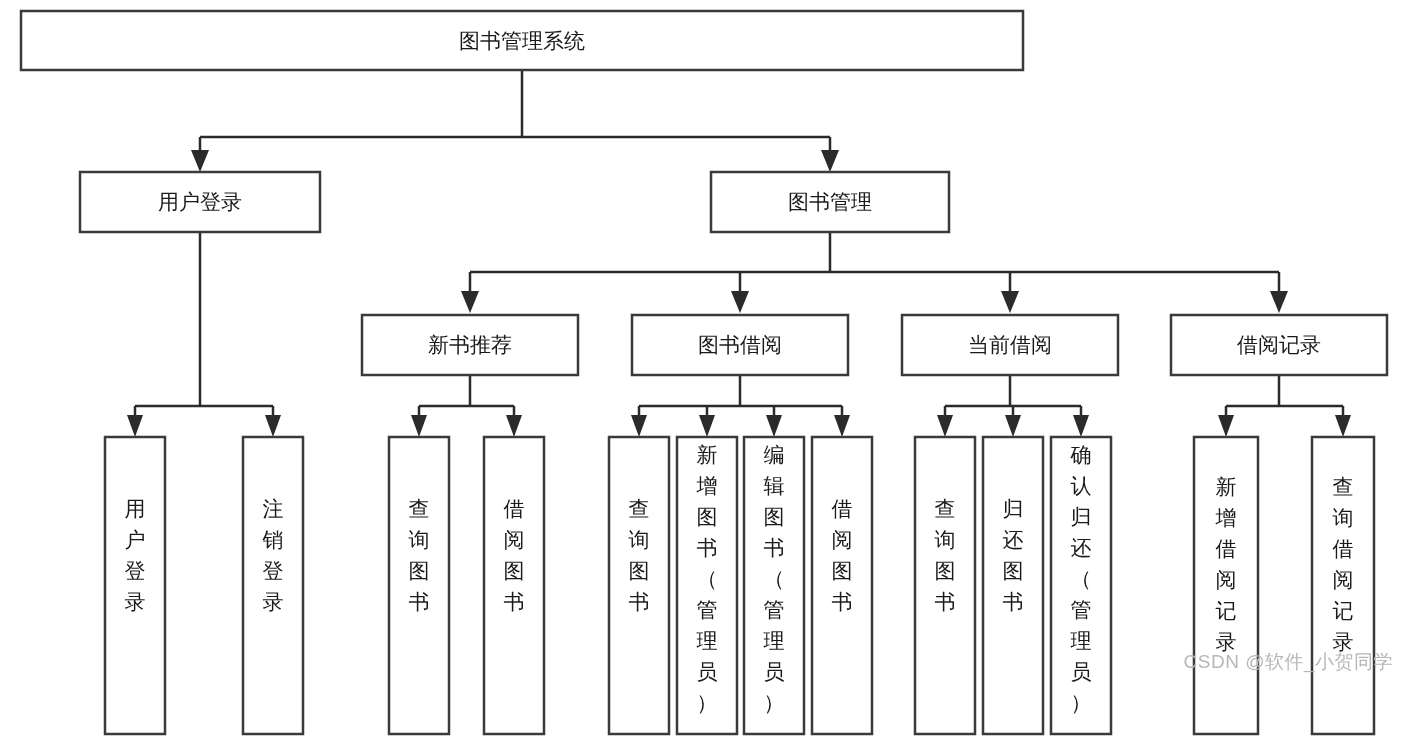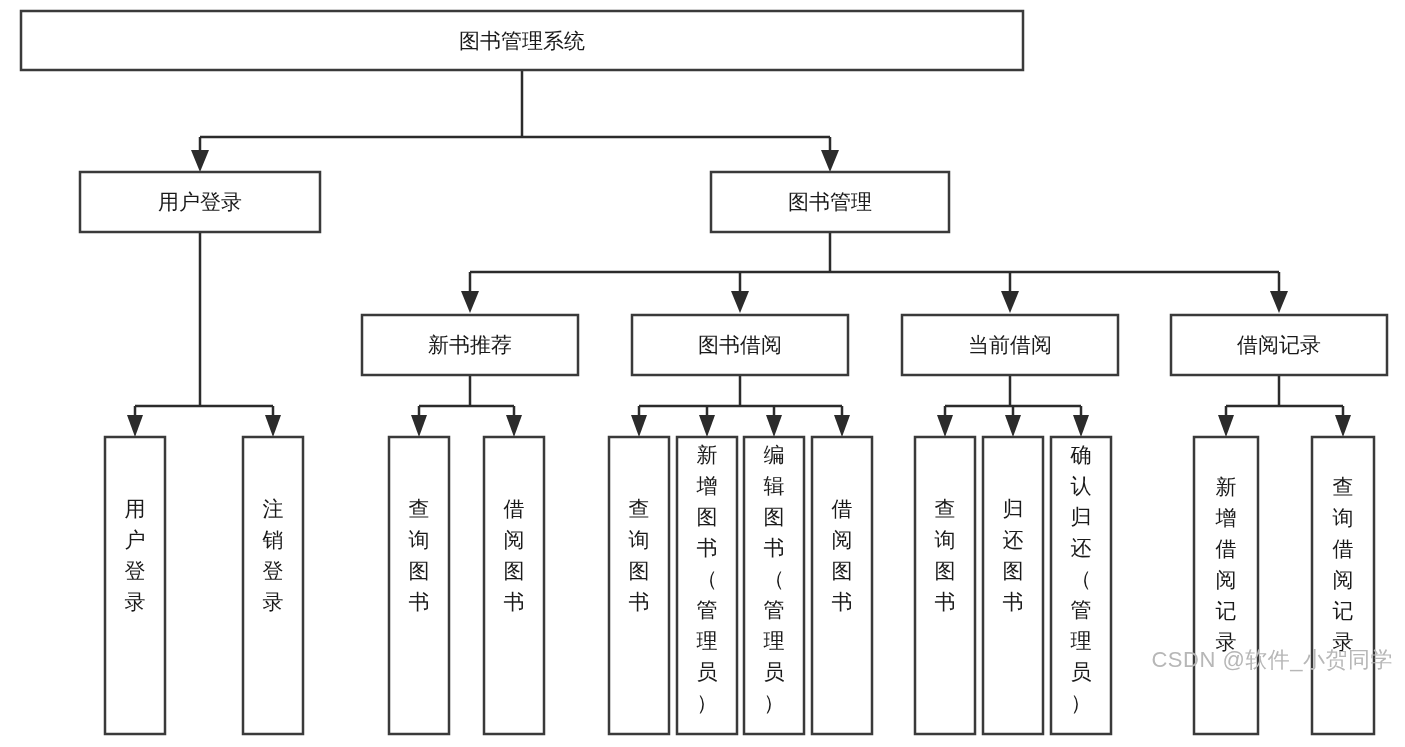--- a/index.html
+++ b/index.html
@@ -52,21 +52,21 @@
     font-family: "Liberation Sans", "DejaVu Sans", sans-serif;
     font-size: 21px;
     fill: #1a1a1a;
     text-anchor: middle;
   }
   .watermark {
     position: absolute;
     right: 12px;
     bottom: 6px;
     font-family: "Liberation Sans", "DejaVu Sans", sans-serif;
-    font-size: 22px;
+    font-size: 19px;
     color: #b7b7b7;
     letter-spacing: 0.5px;
     white-space: nowrap;
     pointer-events: none;
   }
 </style>
 </head>
 <body>
 
 <div id="diagram-root">

